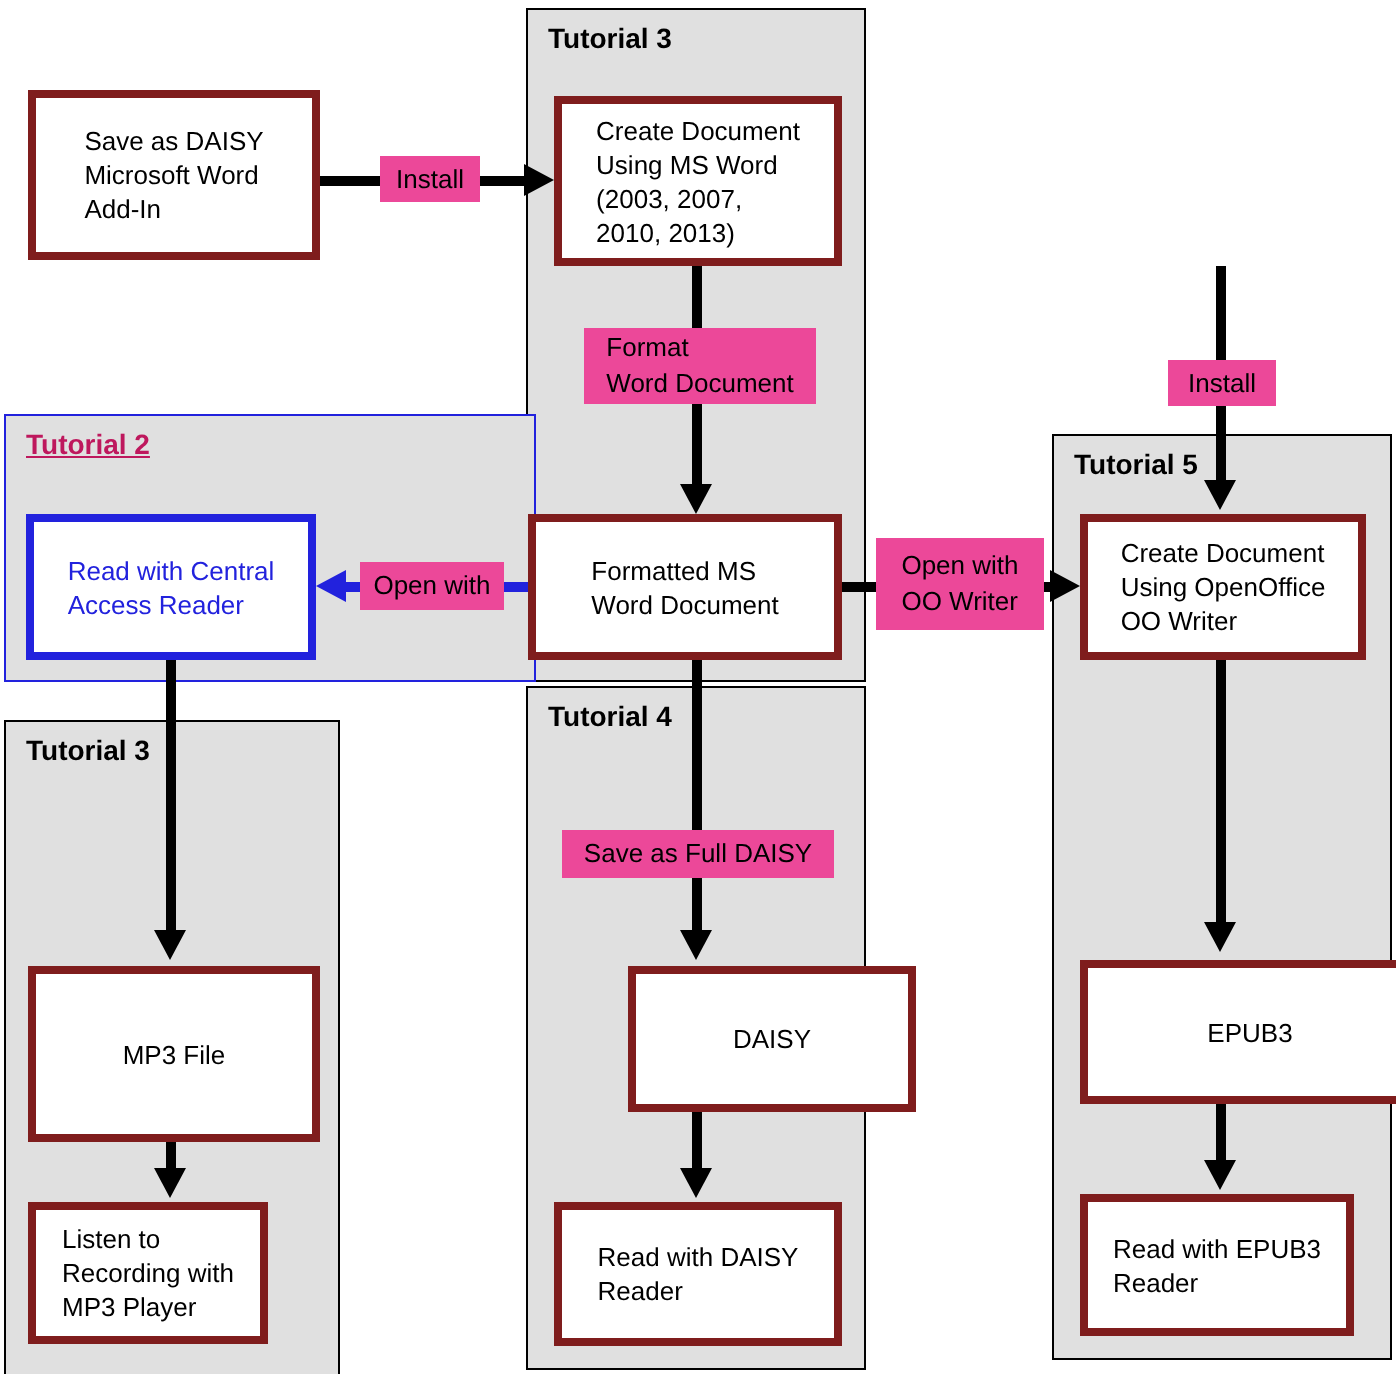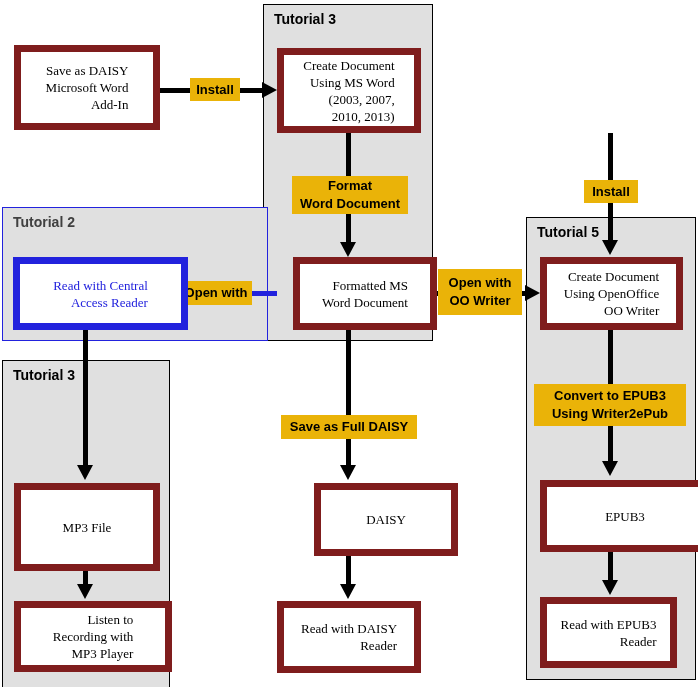--- a/index.html
+++ b/index.html
@@ -1,47 +1,50 @@
 <!DOCTYPE html>
 <html><head>
 <meta charset="utf-8">
 <style>
   html,body{margin:0;padding:0;background:#fff;}
   body{font-family:"Liberation Sans",sans-serif;font-size:13px;color:#000;}
   .stage{position:relative;width:698px;height:687px;background:#fff;overflow:hidden;}
   .panel{position:absolute;background:#E0E0E0;border:1px solid #000;box-sizing:border-box;z-index:1;}
   .panel.blue{border:1px solid #2222DD;z-index:2;}
   .ptitle{position:absolute;top:6px;left:10px;font-weight:bold;font-size:14px;white-space:nowrap;}
-  .panel.blue .ptitle{color:#404040;}
-  .node{position:absolute;background:#fff;border:7px solid #7f1d1d;box-sizing:border-box;
-        display:flex;align-items:center;justify-content:center;text-align:right;
-        white-space:pre-line;line-height:17px;z-index:5;font-family:Liberation Serif, serif;}
+  .panel.blue .ptitle{color:#be185d;text-decoration:underline;}
+  .node{position:absolute;background:#fff;border:4px solid #7f1d1d;box-sizing:border-box;
+        display:flex;align-items:center;justify-content:center;text-align:left;
+        white-space:pre-line;line-height:17px;z-index:5;}
   .node.blue{border-color:#2222DD;color:#2222DD;}
   .shaft{position:absolute;background:#000;z-index:3;}
   .shaft.blue{background:#2222DD;}
   .ah{position:absolute;width:0;height:0;z-index:3;}
   .ah-d{border-left:8px solid transparent;border-right:8px solid transparent;border-top:15px solid #000;}
   .ah-r{border-top:8px solid transparent;border-bottom:8px solid transparent;border-left:15px solid #000;}
   .ah-l{border-top:8px solid transparent;border-bottom:8px solid transparent;border-right:15px solid #2222DD;}
-  .elabel{position:absolute;background:#eab308;display:flex;align-items:center;justify-content:center;
-          text-align:center;white-space:pre-line;line-height:18px;z-index:4;font-weight:bold;}
+  .elabel{position:absolute;background:#ec4899;display:flex;align-items:center;justify-content:center;
+          text-align:left;white-space:pre-line;line-height:18px;z-index:4;}
 </style>
 </head>
 <body>
 
 <div class="stage">
 
   <div class="panel" style="left:263px;top:4px;width:170px;height:337px;">
     <span class="ptitle">Tutorial 3</span>
   </div>
   <div class="panel blue" style="left:2px;top:207px;width:266px;height:134px;">
     <span class="ptitle">Tutorial 2</span>
   </div>
   <div class="panel" style="left:2px;top:343px;width:168px;height:436px;margin-top:17px;">
     <span class="ptitle">Tutorial 3</span>
+  </div>
+  <div class="panel" style="left:263px;top:343px;width:170px;height:342px;">
+    <span class="ptitle">Tutorial 4</span>
   </div>
   <div class="panel" style="left:526px;top:217px;width:170px;height:463px;">
     <span class="ptitle">Tutorial 5</span>
   </div>
 
   <div class="shaft" style="left:160px;top:88px;width:104px;height:5px;"></div>
   <div class="ah ah-r" style="left:262px;top:82px;"></div>
 
   <div class="shaft" style="left:346px;top:133px;width:5px;height:110px;"></div>
   <div class="ah ah-d" style="left:340px;top:242px;"></div>
@@ -67,46 +70,44 @@
   <div class="shaft" style="left:83px;top:555px;width:5px;height:30px;"></div>
   <div class="ah ah-d" style="left:77px;top:584px;"></div>
 
   <div class="shaft" style="left:346px;top:556px;width:5px;height:29px;"></div>
   <div class="ah ah-d" style="left:340px;top:584px;"></div>
 
   <div class="shaft" style="left:608px;top:552px;width:5px;height:29px;"></div>
   <div class="ah ah-d" style="left:602px;top:580px;"></div>
 
   <div class="elabel" style="left:190px;top:78px;width:50px;height:23px;">Install</div>
-  <div class="elabel" style="left:292px;top:176px;width:116px;height:38px;">Format
+  <div class="elabel" style="left:292px;top:164px;width:116px;height:38px;">Format
 Word Document</div>
   <div class="elabel" style="left:180px;top:281px;width:72px;height:24px;">Open with</div>
   <div class="elabel" style="left:438px;top:269px;width:84px;height:46px;">Open with
 OO Writer</div>
   <div class="elabel" style="left:584px;top:180px;width:54px;height:23px;">Install</div>
   <div class="elabel" style="left:281px;top:395px;width:136px;height:24px;margin-top:20px;">Save as Full DAISY</div>
-  <div class="elabel" style="left:534px;top:384px;width:152px;height:42px;">Convert to EPUB3
-Using Writer2ePub</div>
 
   <div class="node" style="left:14px;top:45px;width:146px;height:85px;">Save as DAISY
 Microsoft Word
 Add-In</div>
   <div class="node" style="left:277px;top:48px;width:144px;height:85px;">Create Document
 Using MS Word
 (2003, 2007,
 2010, 2013)</div>
-  <div class="node blue" style="left:13px;top:257px;width:175px;height:73px;">Read with Central
+  <div class="node blue" style="left:13px;top:257px;width:145px;height:73px;">Read with Central
 Access Reader</div>
-  <div class="node" style="left:293px;top:257px;width:144px;height:73px;">Formatted MS
+  <div class="node" style="left:264px;top:257px;width:157px;height:73px;">Formatted MS
 Word Document</div>
   <div class="node" style="left:540px;top:257px;width:143px;height:73px;">Create Document
 Using OpenOffice
 OO Writer</div>
   <div class="node" style="left:14px;top:483px;width:146px;height:88px;">MP3 File</div>
-  <div class="node" style="left:14px;top:601px;width:158px;height:71px;">Listen to
+  <div class="node" style="left:14px;top:601px;width:120px;height:71px;">Listen to
 Recording with
 MP3 Player</div>
   <div class="node" style="left:277px;top:483px;width:144px;height:73px;margin-left:37px;">DAISY</div>
   <div class="node" style="left:277px;top:601px;width:144px;height:72px;">Read with DAISY
 Reader</div>
   <div class="node" style="left:540px;top:480px;width:170px;height:72px;">EPUB3</div>
   <div class="node" style="left:540px;top:597px;width:137px;height:71px;">Read with EPUB3
 Reader</div>
 
 </div>

